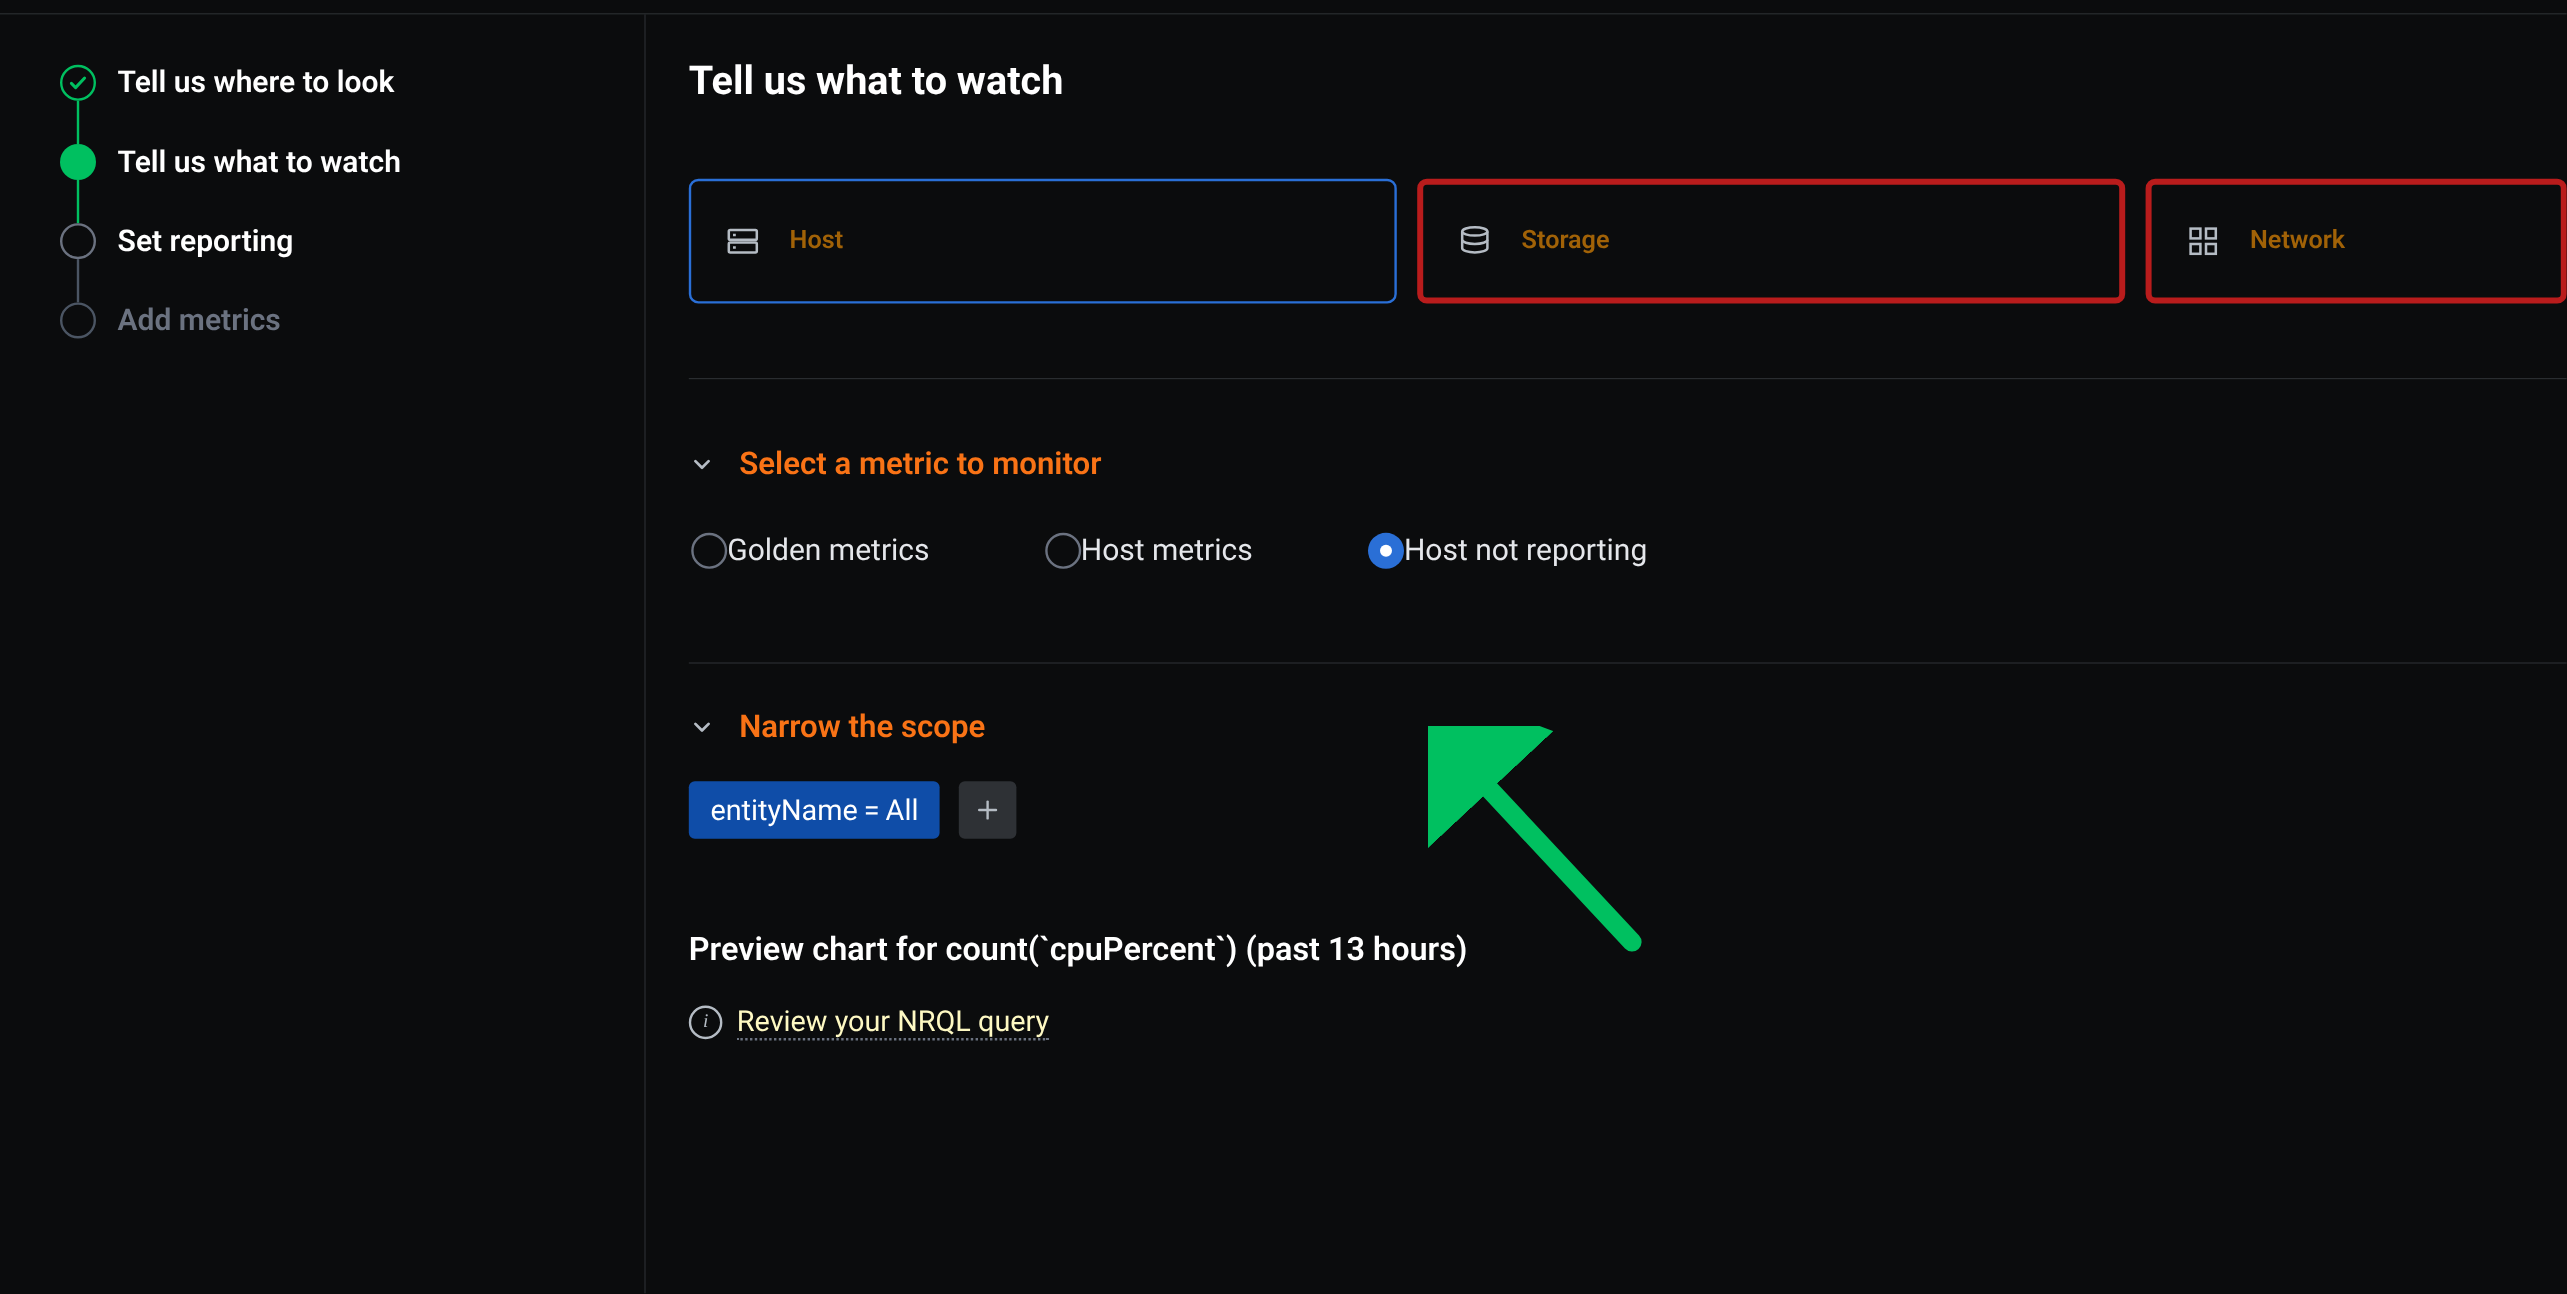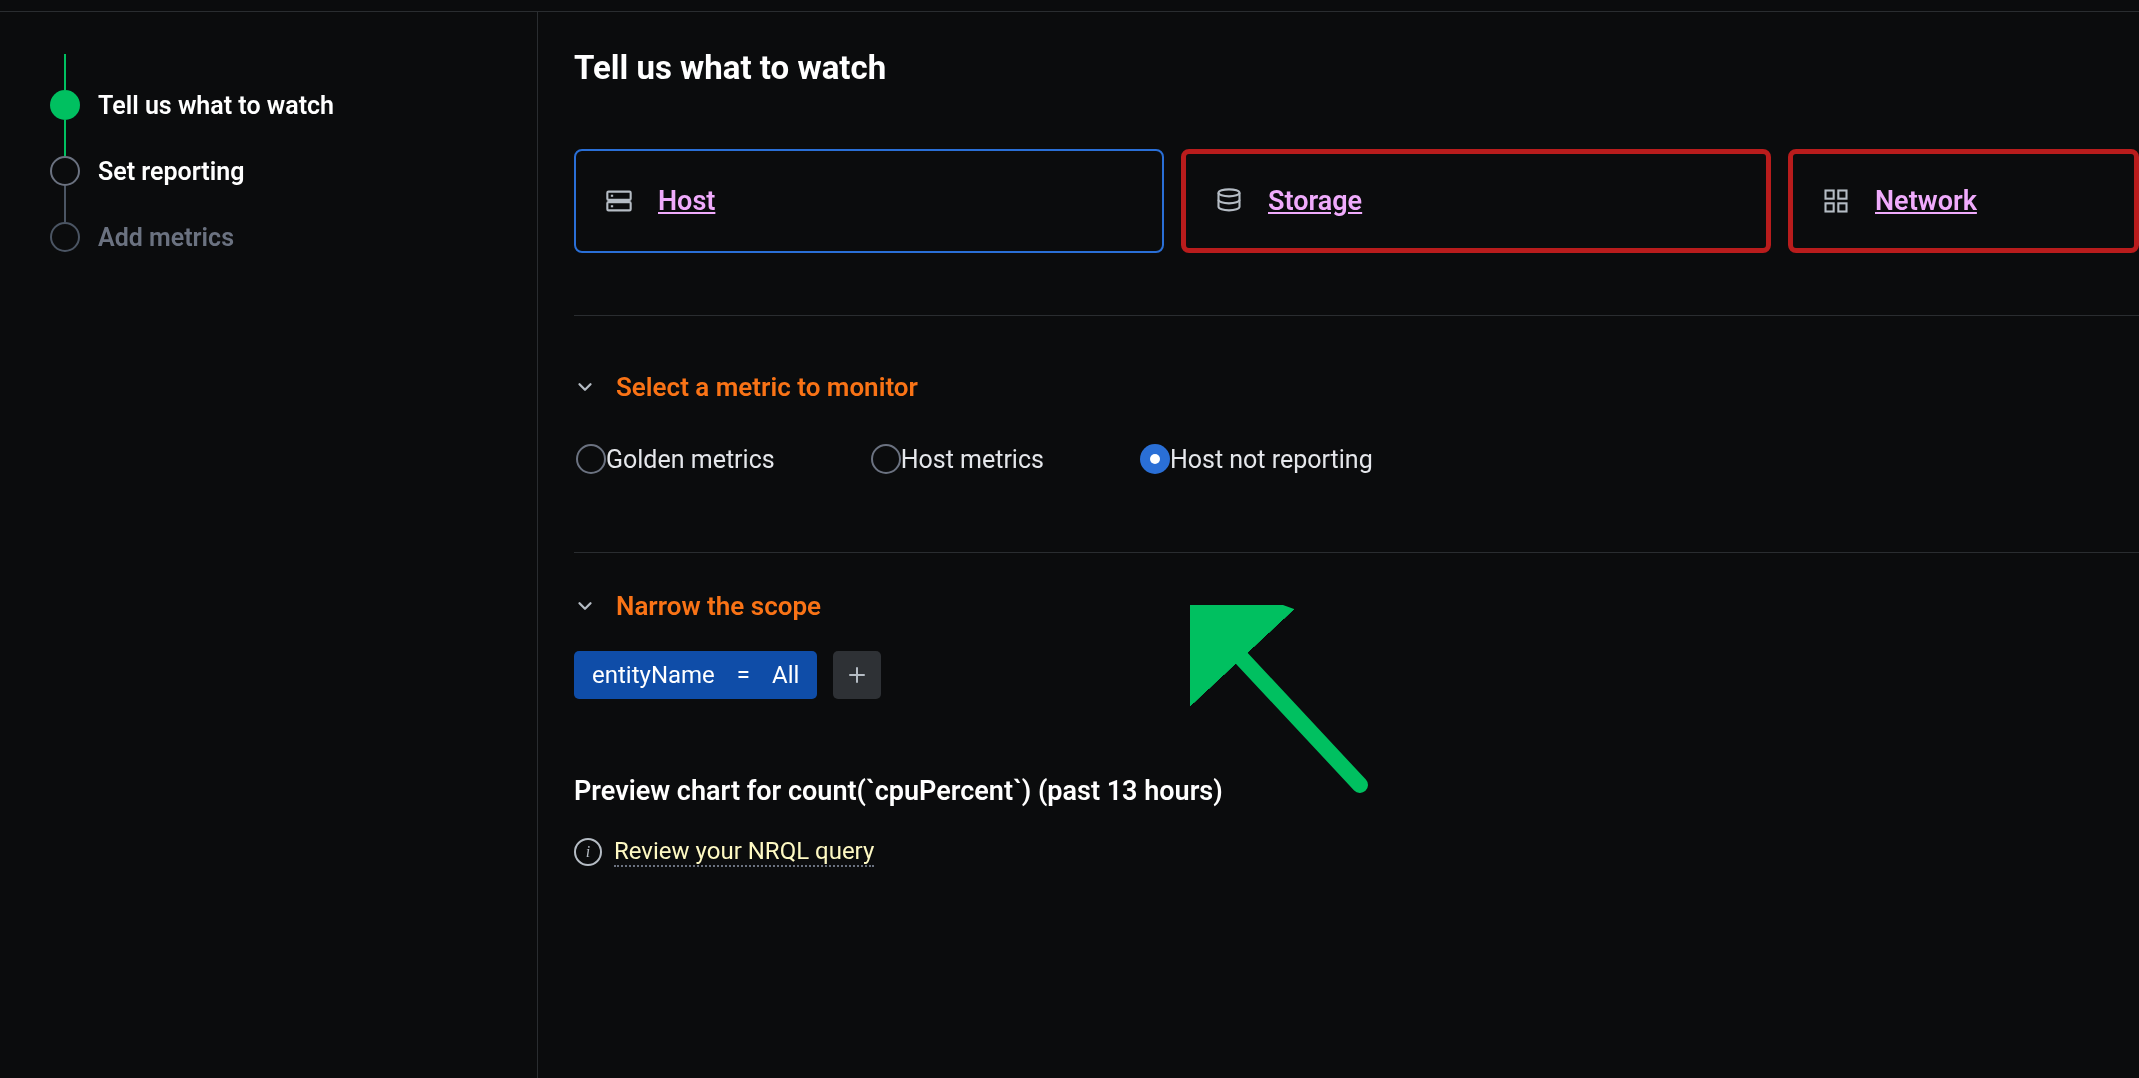--- a/index.html
+++ b/index.html
@@ -120,24 +120,23 @@
   }
   .category-card .icon-slot {
     width: 30px;
     height: 30px;
     color: #b5bcc4;
     display: flex;
     align-items: center;
     justify-content: center;
   }
   .category-card .label {
-    font-size: 27px;
+    font-size: 21px;
     font-weight: 600;
-    color: #f0abfc;
-    text-decoration: underline;
+    color: #a16207;
   }
   .divider {
     height: 1px;
     background: #2a2d30;
     margin-right: 0;
   }
   .collapsible-header {
     display: flex;
     align-items: center;
     gap: 20px;
@@ -194,21 +193,21 @@
     gap: 16px;
     margin-top: 30px;
   }
   .filter-chip {
     background: #0f4da8;
     border-radius: 5px;
     padding: 10px 18px;
     font-size: 24px;
     color: #ffffff;
     display: flex;
-    gap: 22px;
+    gap: 5px;
     cursor: pointer;
   }
   .add-chip {
     width: 48px;
     height: 48px;
     background: #2e3135;
     border-radius: 5px;
     display: flex;
     align-items: center;
     justify-content: center;
@@ -254,20 +253,28 @@
 </style>
 </head>
 <body>
 
 <div class="top-border"></div>
 
 <div class="layout">
 
   <aside class="sidebar">
 
+    <div class="step">
+      <div class="step-marker done">
+        <svg width="16" height="16" viewBox="0 0 16 16" fill="none" stroke="currentColor" stroke-width="2.5" stroke-linecap="round" stroke-linejoin="round">
+            <polyline points="2.5,8.5 6,12 13.5,4"></polyline>
+          </svg>
+      </div>
+      <span class="step-label">Tell us where to look</span>
+    </div>
     <div class="step-connector green"></div>
 
     <div class="step">
       <div class="step-marker active"></div>
       <span class="step-label">Tell us what to watch</span>
     </div>
     <div class="step-connector green"></div>
 
     <div class="step">
       <div class="step-marker pending"></div>

